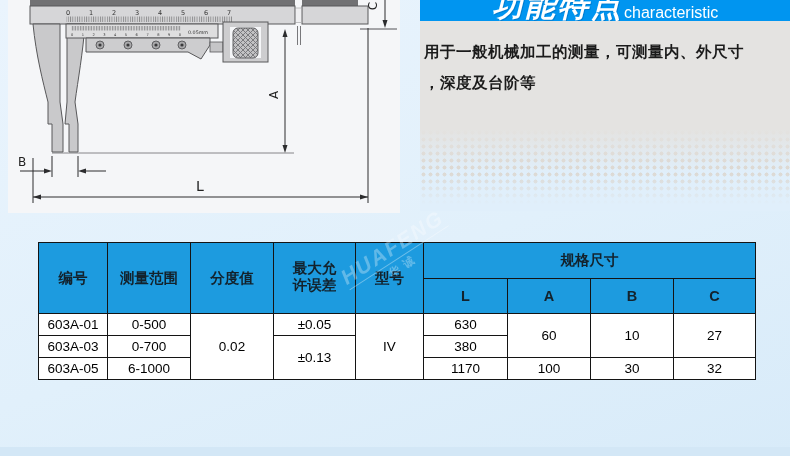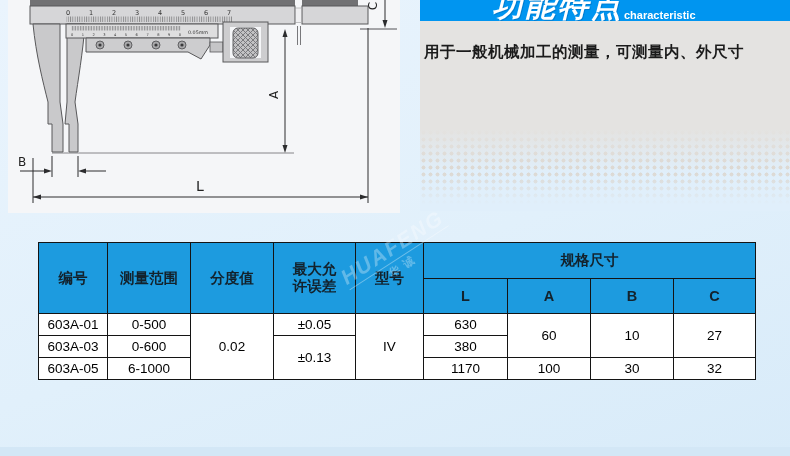--- a/index.html
+++ b/index.html
@@ -13,42 +13,42 @@
   .diagram-panel { position:absolute; left:8px; top:0; width:392px; height:213px;
           background:#f5f6f8; }
 
   
   .feature { position:absolute; left:420px; top:0; width:370px; height:215px; }
   .feature-header { height:21px; background:#0095f0; overflow:hidden;
           display:flex; align-items:flex-end; padding-left:72px; }
   .feature-title-cn { font-size:30px; font-weight:bold; font-style:italic; color:#ffffff;
           line-height:1; margin-top:-12px; letter-spacing:3px; white-space:nowrap;
           text-shadow:1px 1px 0 rgba(0,60,120,0.25); }
-  .feature-title-en { font-size:11px; font-weight:bold; color:#ffffff; line-height:1;
+  .feature-title-en { font-size:16px; font-weight:normal; color:#ffffff; line-height:1;
           margin-top:16px; white-space:nowrap; }
   .feature-body { position:absolute; left:0; top:21px; width:370px; height:108px;
           background:#e4e3e1; padding:15px 8px 0 4px; }
   .feature-line { font-size:15.5px; font-weight:bold; color:#1b1b1b;
           line-height:31px; letter-spacing:0.5px; white-space:nowrap; }
   .feature-fade { position:absolute; left:0; top:129px; width:370px; height:82px;
           background:
             linear-gradient(to bottom, #e4e3e1 0%, rgba(228,227,225,0) 55%),
             linear-gradient(to top, #e0effb 8%, rgba(224,239,251,0) 50%),
             radial-gradient(circle, #dcd7d0 1.7px, rgba(220,215,208,0) 2.3px),
             #e0effb;
           background-size:100% 100%, 100% 100%, 7px 7px, 100% 100%; }
 
   
   .table-wrap { position:absolute; left:38px; top:242px; }
   table.spec { border-collapse:collapse; table-layout:fixed; width:717px; }
   table.spec th, table.spec td { border:1.5px solid #141414; text-align:center;
           vertical-align:middle; overflow:hidden; }
   table.spec th { background:#1d9bdf; color:#13222c; font-size:14.5px; font-weight:bold; }
   table.spec td { background:#ffffff; color:#000000; font-size:13.5px; }
-  .hdr-2line { line-height:17px; }
+  .hdr-2line { line-height:17px;font-family:Liberation Mono, monospace; }
   .watermark { position:absolute; left:300px; top:-8px; transform:rotate(-33deg);
           color:rgba(255,255,255,0.30); pointer-events:none; text-align:center; }
   .watermark .wm-latin { font-size:21px; font-weight:bold; font-style:italic; letter-spacing:2px; }
   .watermark .wm-cn { font-size:11px; font-weight:bold; border-top:1px solid rgba(255,255,255,0.35);
           padding-top:1px; letter-spacing:6px; }
 
   svg text { font-family:"DejaVu Sans","Liberation Sans",sans-serif; }
 </style>
 </head>
 <body>
@@ -157,20 +157,21 @@
     </svg>
   </div>
 
   <div class="feature">
     <div class="feature-header">
       <span class="feature-title-cn">功能特点</span>
       <span class="feature-title-en">characteristic</span>
     </div>
     <div class="feature-body">
       <div class="feature-line">用于一般机械加工的测量，可测量内、外尺寸</div>
+      <div class="feature-line">，深度及台阶等</div>
     </div>
     <div class="feature-fade"></div>
   </div>
 
   <div class="table-wrap">
     <table class="spec">
       <colgroup>
         <col style="width:69px">
           <col style="width:83px">
           <col style="width:83px">
@@ -205,21 +206,21 @@
         <td rowspan="3">0.02</td>
         <td>±0.05</td>
         <td rowspan="3">IV</td>
         <td>630</td>
         <td rowspan="2">60</td>
         <td rowspan="2">10</td>
         <td rowspan="2">27</td>
       </tr>
       <tr style="height:22px">
         <td>603A-03</td>
-        <td>0-600</td>
+        <td>0-700</td>
         <td rowspan="2">±0.13</td>
         <td>380</td>
       </tr>
       <tr style="height:22px">
         <td>603A-05</td>
         <td>6-1000</td>
         <td>1170</td>
         <td>100</td>
         <td>30</td>
         <td>32</td>

